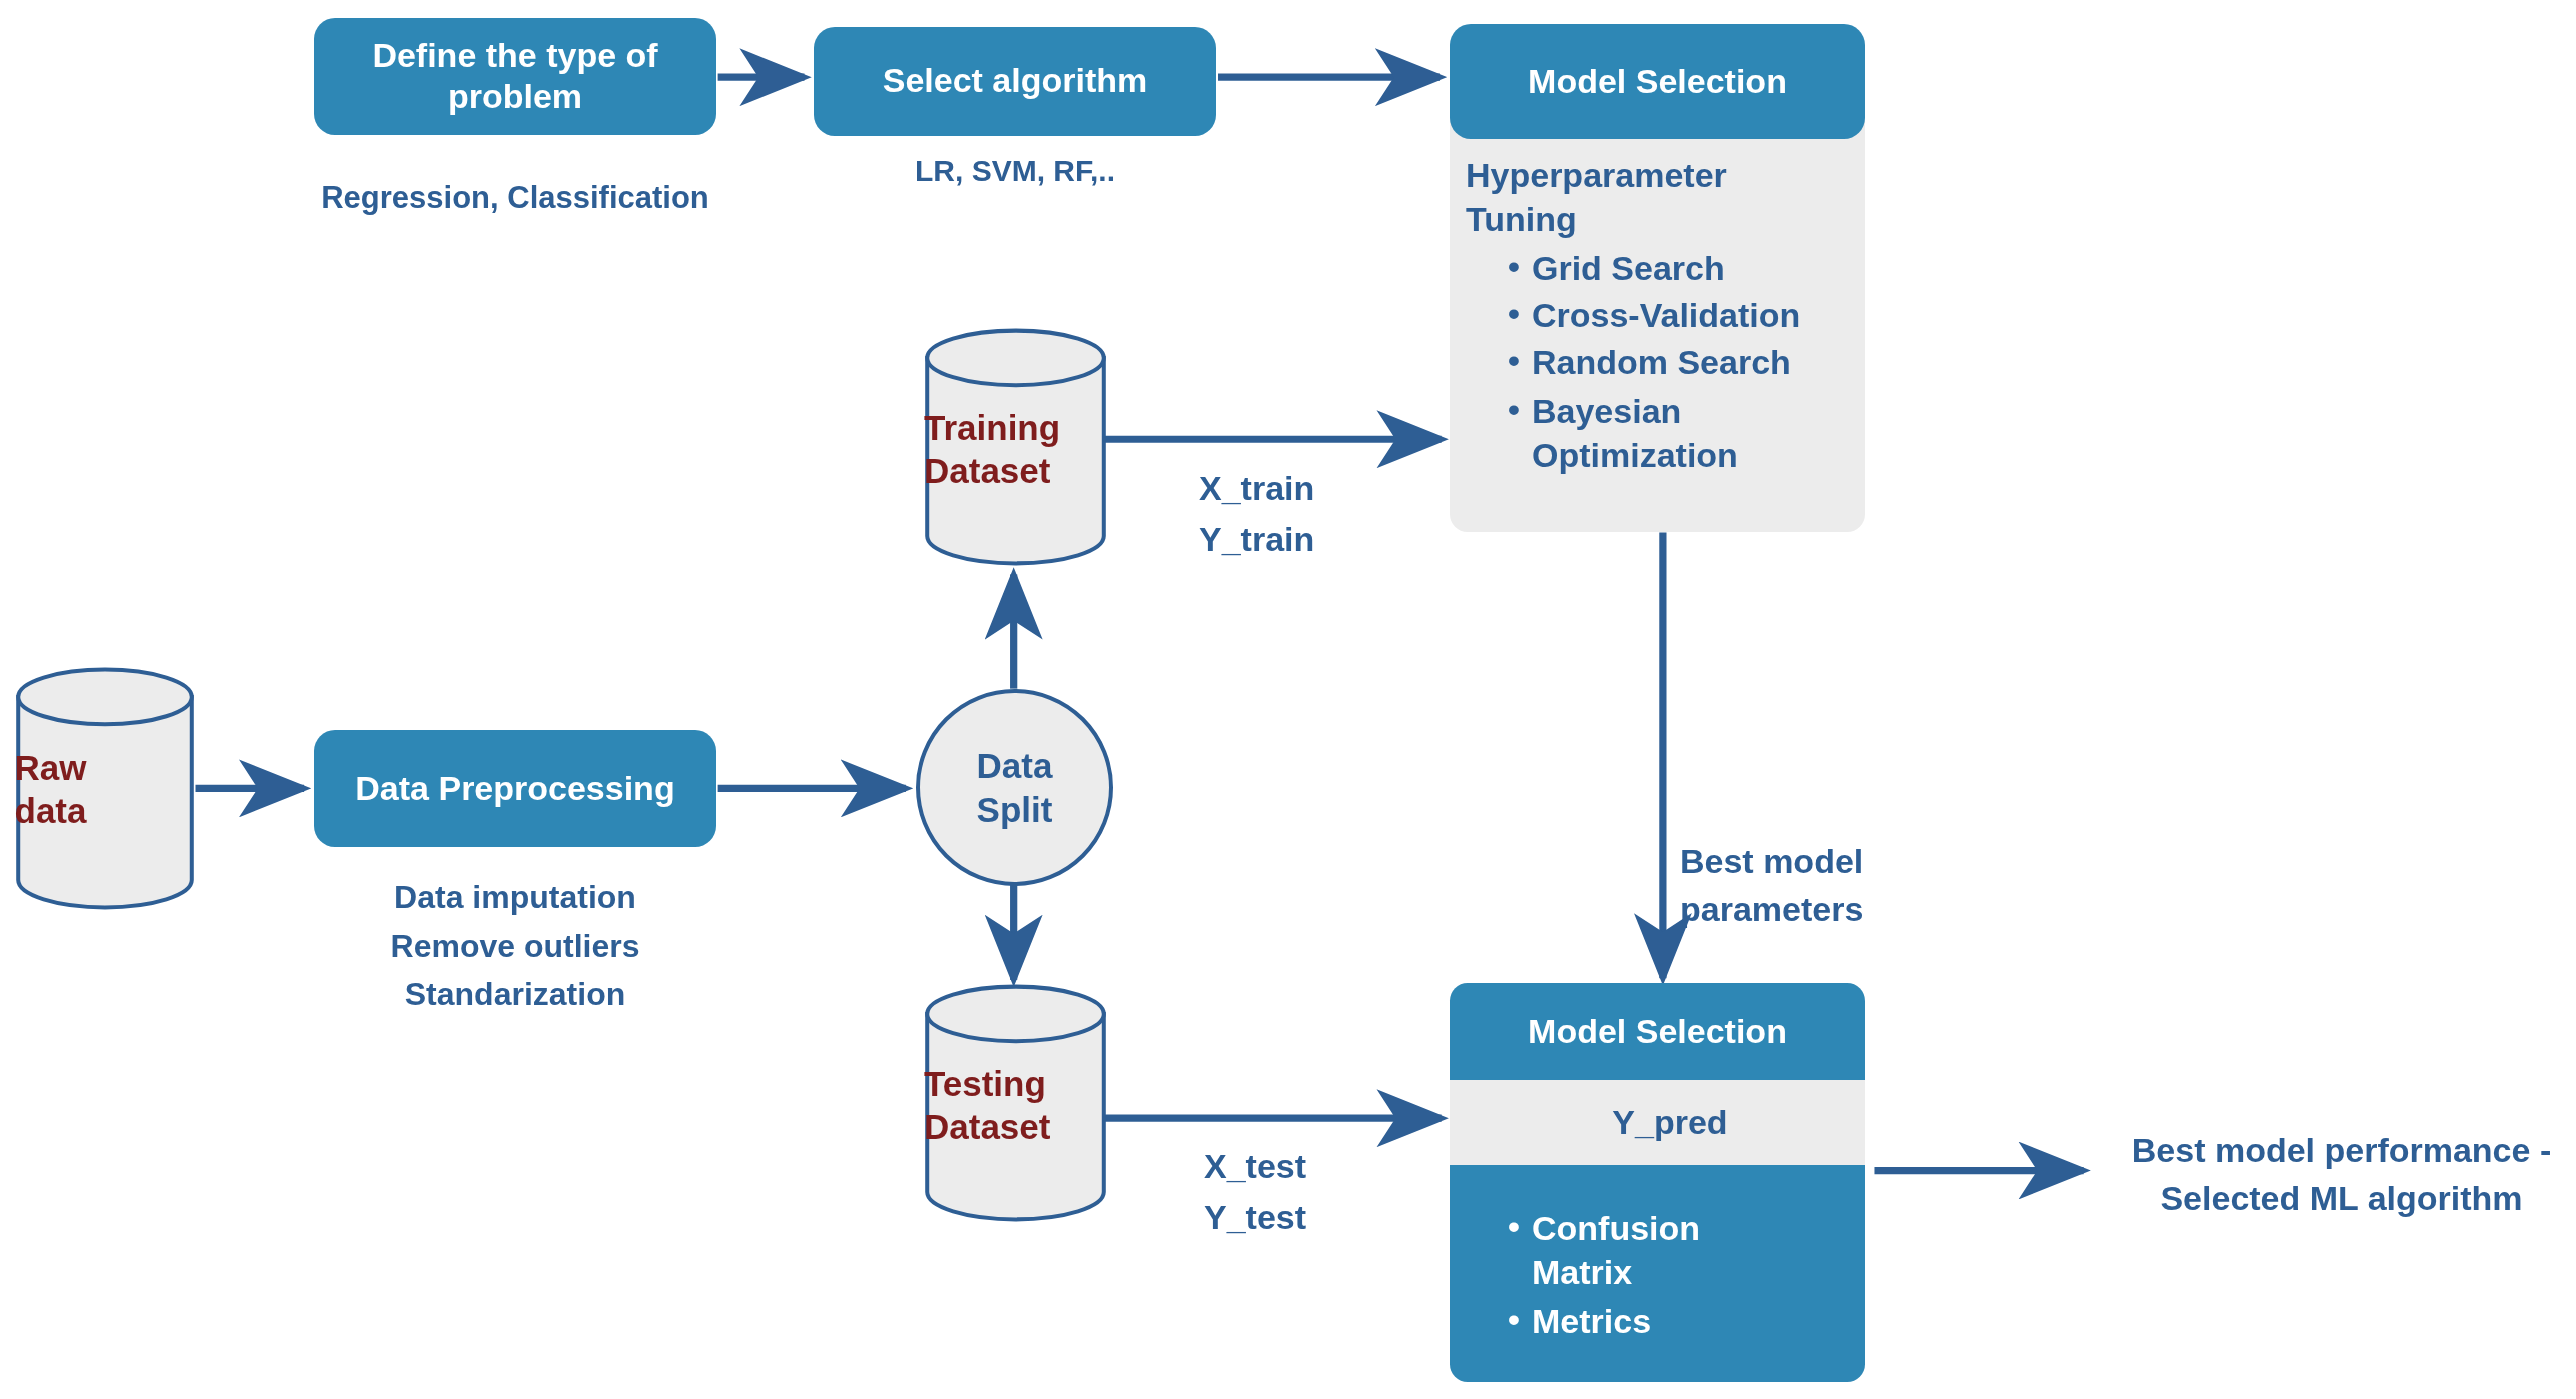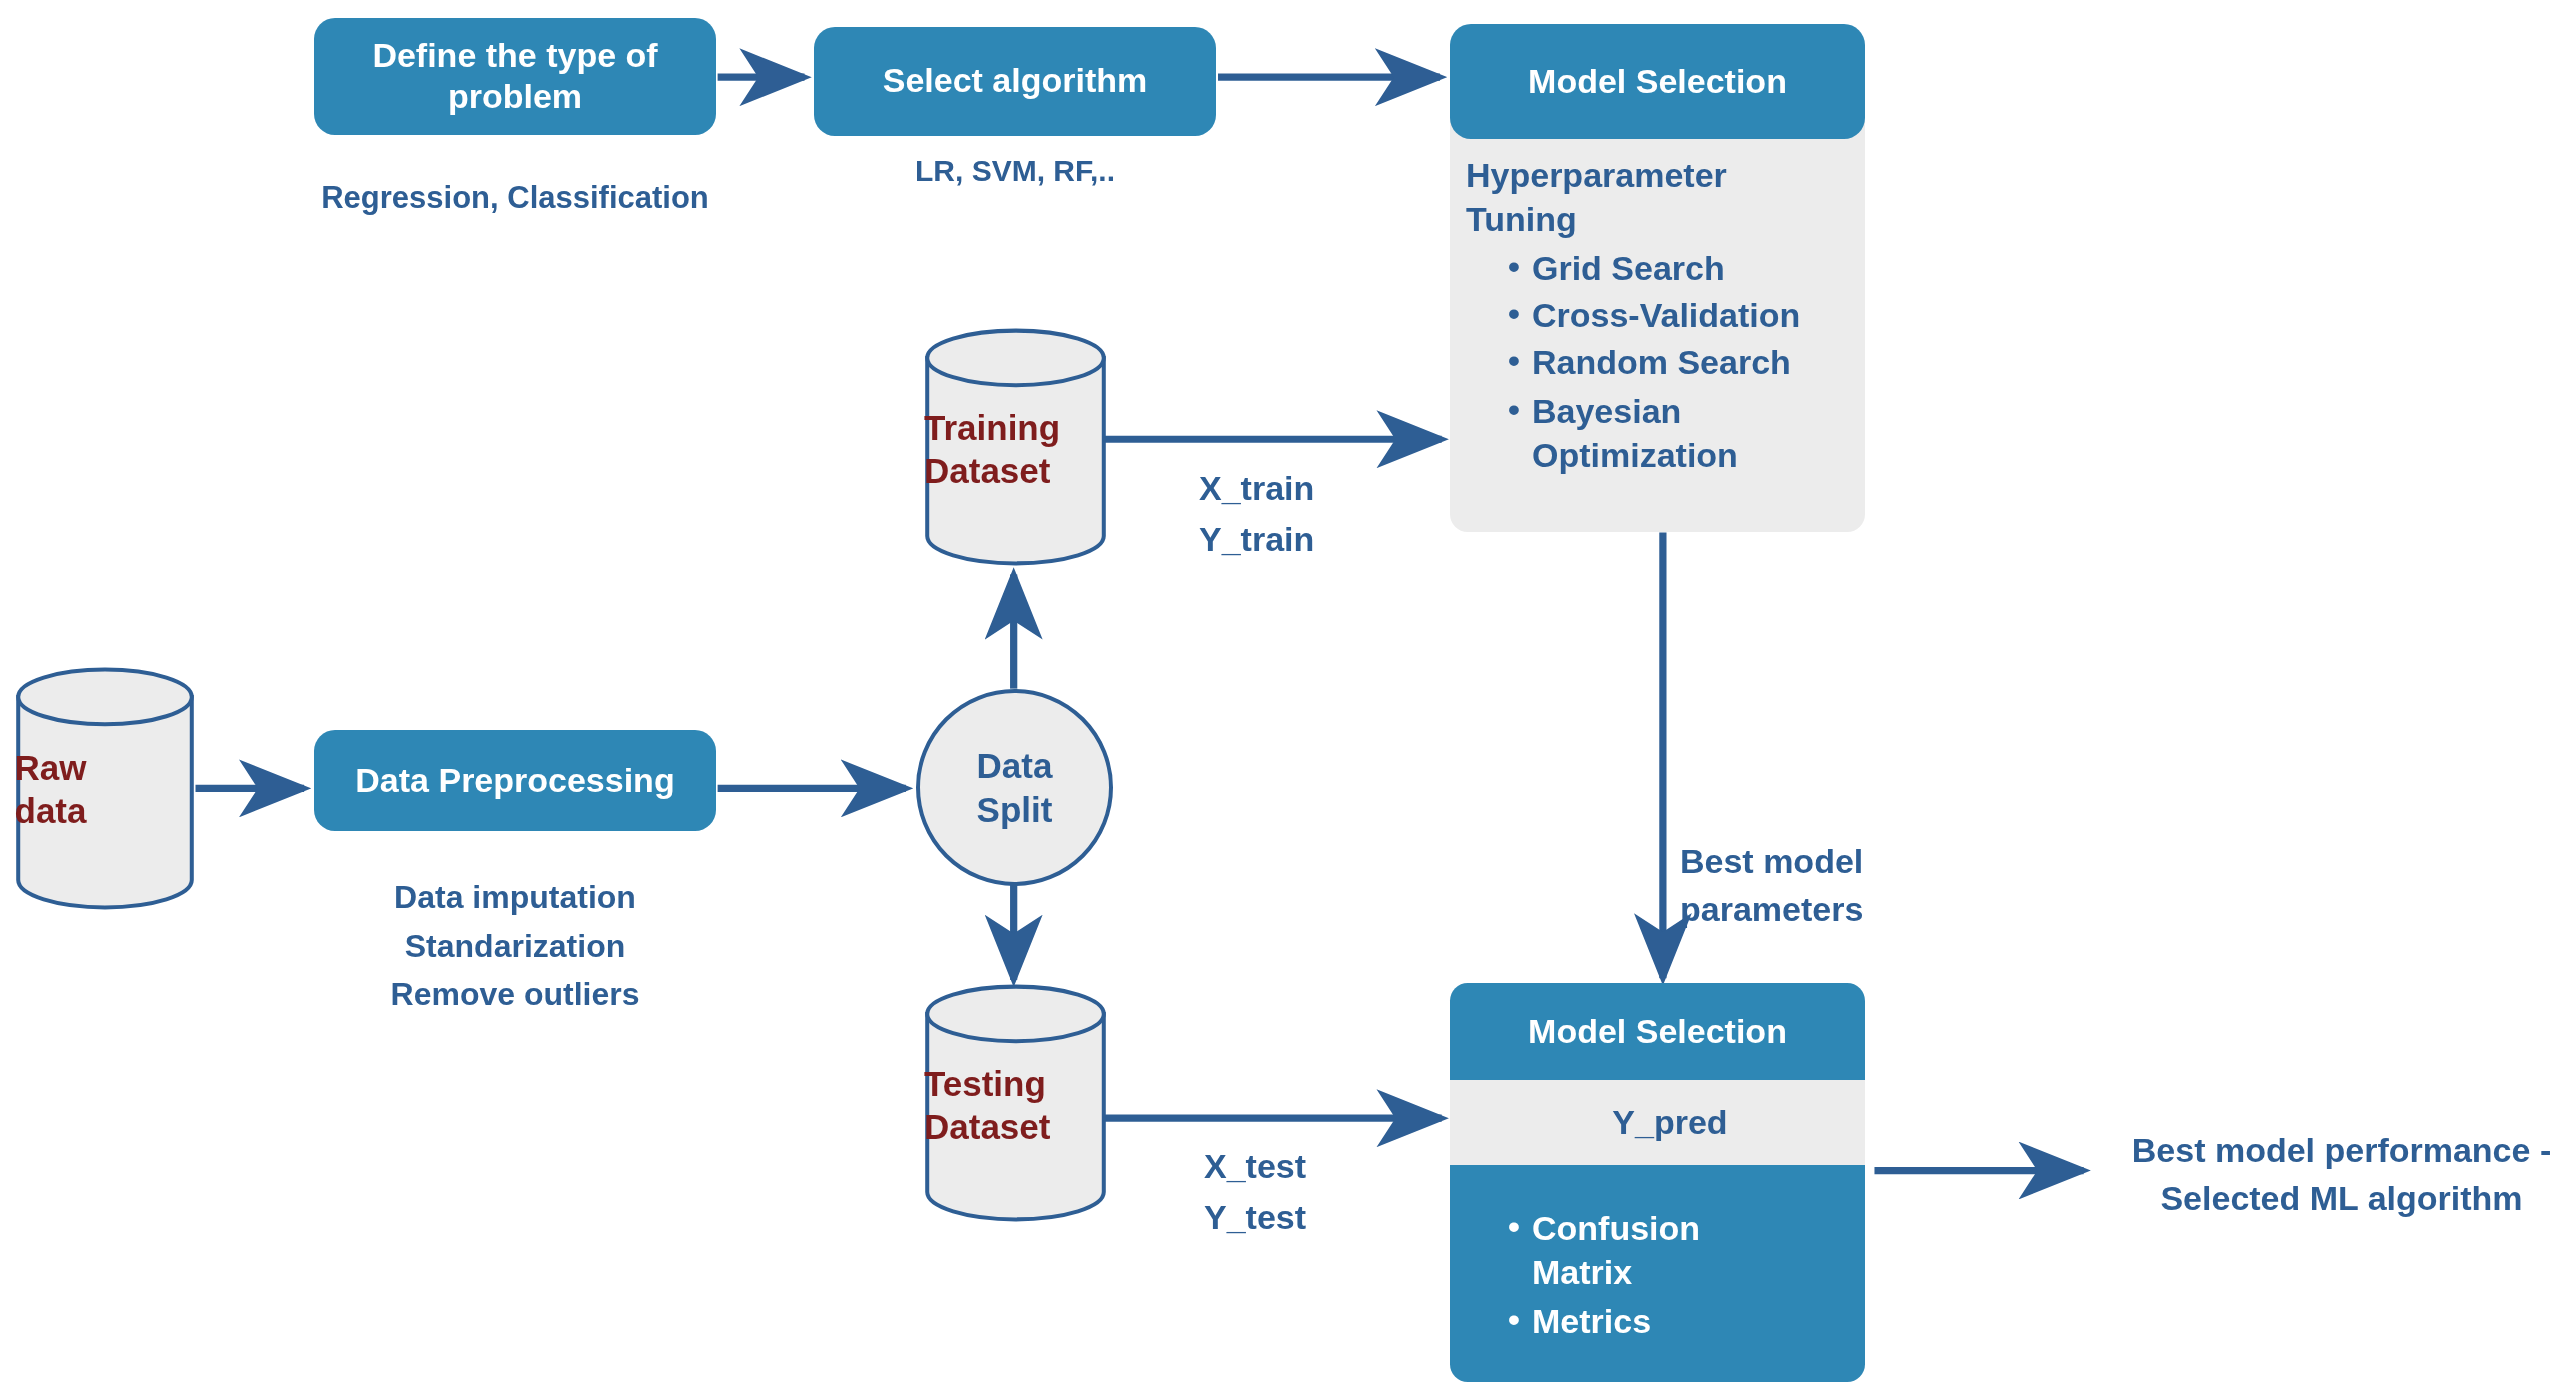--- a/index.html
+++ b/index.html
@@ -186,28 +186,28 @@
     <svg width="180" height="245" viewBox="0 0 224 304" xmlns="http://www.w3.org/2000/svg">
       <path d="M4,38 L4,266 A108,34 0 0 0 220,266 L220,38 Z" fill="#ECECEC" stroke="#2E5E94" stroke-width="5"></path>
       <ellipse cx="112" cy="38" rx="108" ry="34" fill="#ECECEC" stroke="#2E5E94" stroke-width="5"></ellipse>
     </svg>
     <div class="cyl-label" style="top:80px;">
       <div>Raw</div>
       <div>data</div>
     </div>
   </div>
 
-  <div class="abs blue-box" style="left:314px; top:730px; width:402px; height:101px; font-size:34px;">
+  <div class="abs blue-box" style="left:314px; top:730px; width:402px; height:117px; font-size:34px;">
     <span>Data Preprocessing</span>
   </div>
 
   <div class="abs caption" style="left:314px; top:873px; width:402px; text-align:center; font-size:32px; line-height:1.52;">
     <div>Data imputation</div>
+    <div>Remove outliers</div>
     <div>Standarization</div>
-    <div>Remove outliers</div>
   </div>
 
   <div class="circle-node" style="left:916px; top:689px; width:197px; height:197px;">
     <div>
       <div>Data</div>
       <div>Split</div>
     </div>
   </div>
 
   <div class="cyl-wrap" style="left:924px; top:327px; width:183px; height:240px;">

